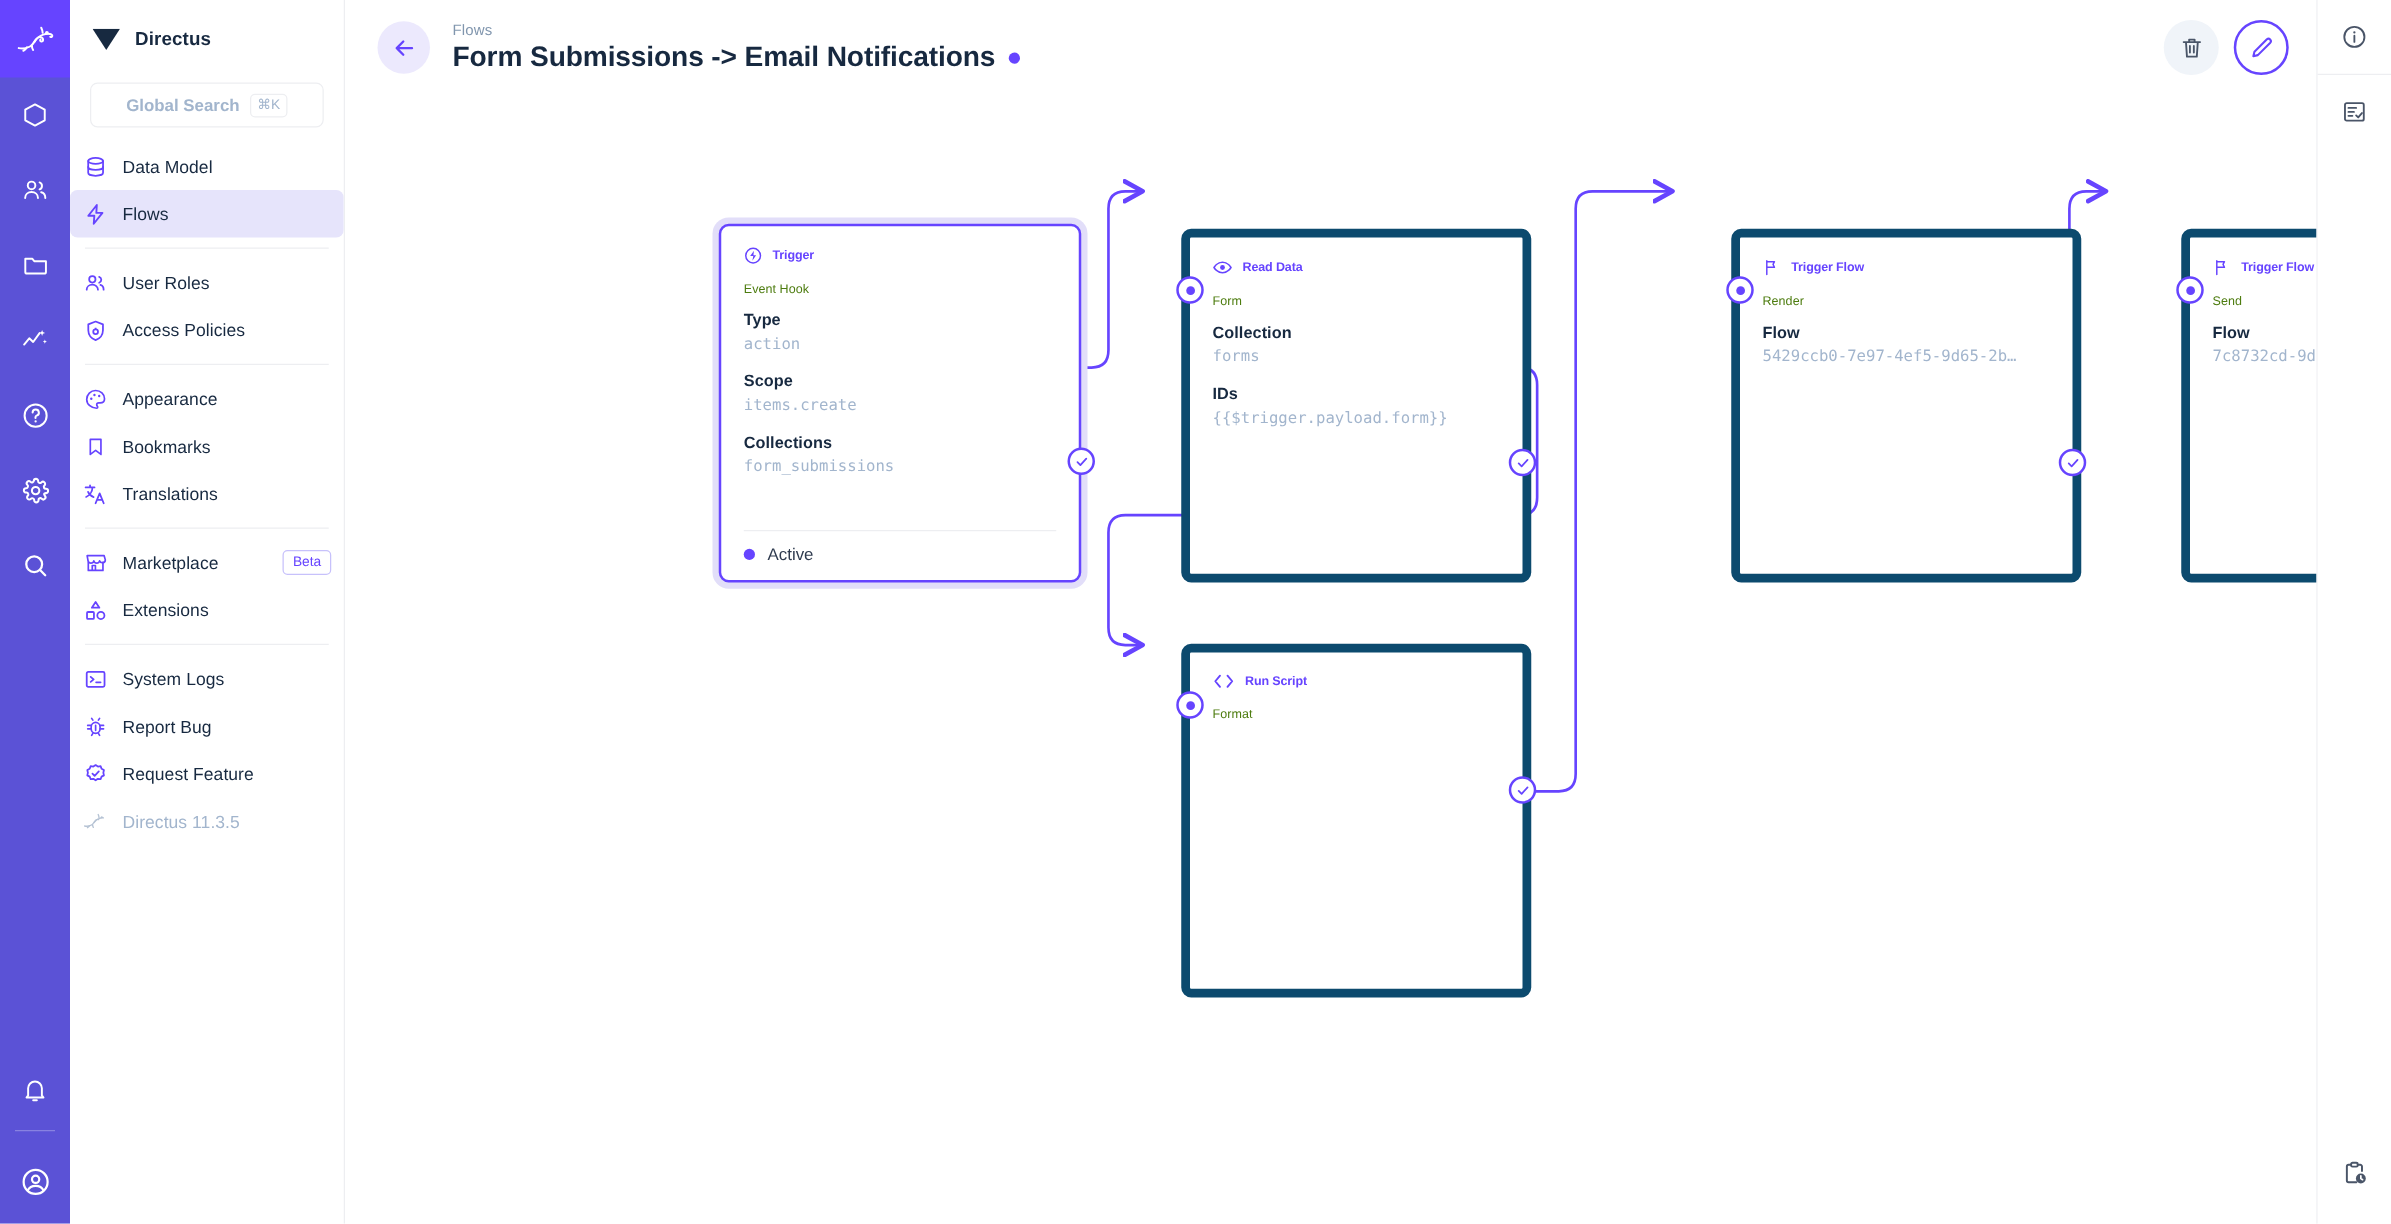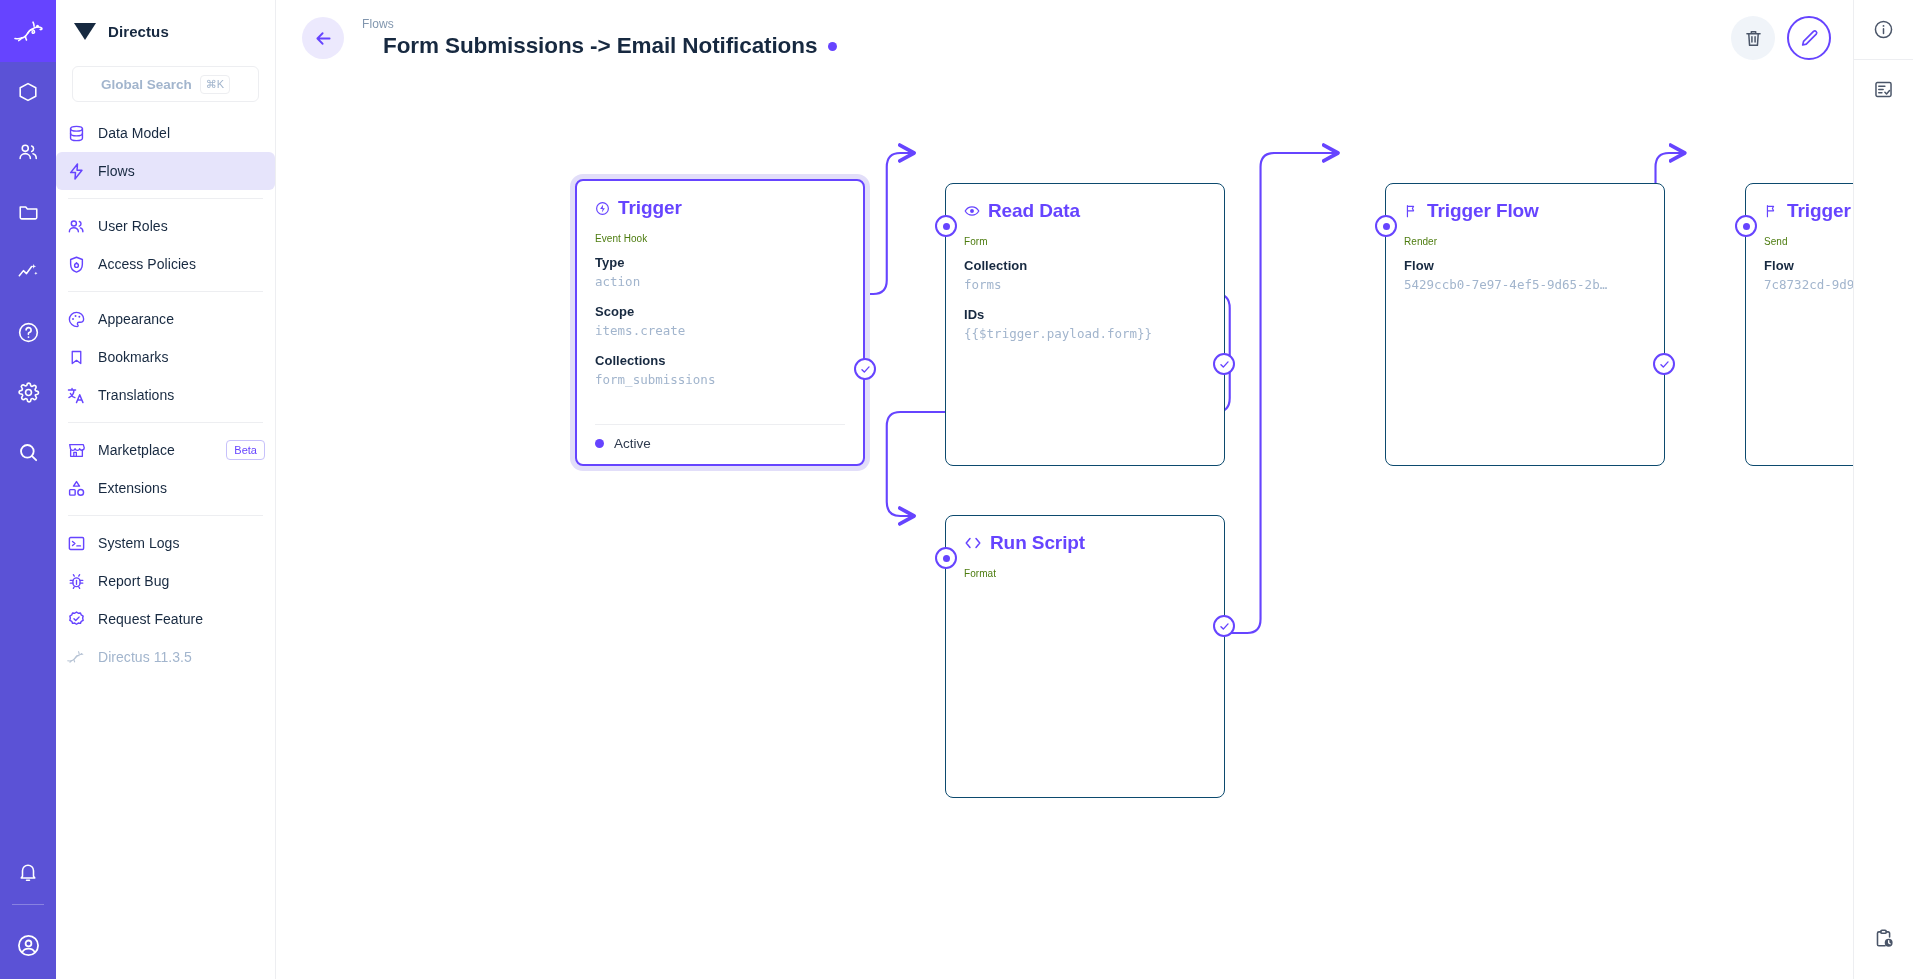--- a/index.html
+++ b/index.html
@@ -89,47 +89,47 @@
     padding: 0 22px 0 26px; background: #fff; position: relative; z-index: 5;
   }
   .back-btn {
     width: 42px; height: 42px; border-radius: 50%;
     background: #ece9fd; display: flex; align-items: center; justify-content: center;
     cursor: pointer; flex: 0 0 42px;
   }
   .title-wrap { margin-left: 18px; display: flex; flex-direction: column; justify-content: center; }
   .crumb { font-size: 12px; color: #8196ae; line-height: 15px; margin-bottom: 1px; letter-spacing: .1px; }
   .title-row { display: flex; align-items: center; gap: 11px; }
-  .page-title { font-size: 22.5px; font-weight: 700; color: #172940; letter-spacing: -.1px; margin-left: 21px; }
+  .page-title { font-size: 22.5px; font-weight: 700; color: #172940; letter-spacing: -.1px; }
   .title-dot { width: 9px; height: 9px; border-radius: 50%; background: #6644ff; }
   .top-actions { margin-left: auto; display: flex; align-items: center; gap: 12px; }
   .circle-btn {
     width: 44px; height: 44px; border-radius: 50%;
     display: flex; align-items: center; justify-content: center; cursor: pointer;
   }
   .circle-btn.ghost { background: #f0f4f9; }
   .circle-btn.outline { background: #fff; border: 2px solid #6644ff; }
 
   
   .canvas { position: absolute; inset: 76px 0 0 0; overflow: hidden; }
   .canvas-svg { position: absolute; left: 0; top: 0; width: 100%; height: 100%; pointer-events: none; }
 
   .node {
     position: absolute; background: #ffffff;
-    border: 1px solid #0c4a6e; border-radius: 8px;
+    border: 7px solid #0c4a6e; border-radius: 8px;
     box-shadow: 0 0 0 0 rgba(0,0,0,0);
   }
   .node-inner { padding: 16px 18px 14px; position: relative; height: 100%; }
   .node.selected {
     border: 2px solid #6644ff;
     box-shadow: 0 0 0 5px #e2def9;
   }
   .node-head {
     display: flex; align-items: center; gap: 8px;
-    font-size: 19px; font-weight: 700; color: #6644ff; letter-spacing: -.1px;
+    font-size: 10px; font-weight: 700; color: #6644ff; letter-spacing: -.1px;
     margin-bottom: 14px;
   }
   .node-head .hico { display: flex; align-items: center; }
   .node-name { font-size: 10px; color: #4d7c0f; margin-bottom: 10px; letter-spacing: .05px; }
   .kv { margin-bottom: 11px; }
   .kv-k { font-size: 13px; font-weight: 700; color: #172940; line-height: 18px; letter-spacing: .05px; }
   .kv-v {
     font-family: "DejaVu Sans Mono", monospace;
     font-size: 12.5px; color: #a2b5cd; line-height: 20px;
     white-space: nowrap; overflow: hidden; text-overflow: ellipsis;

